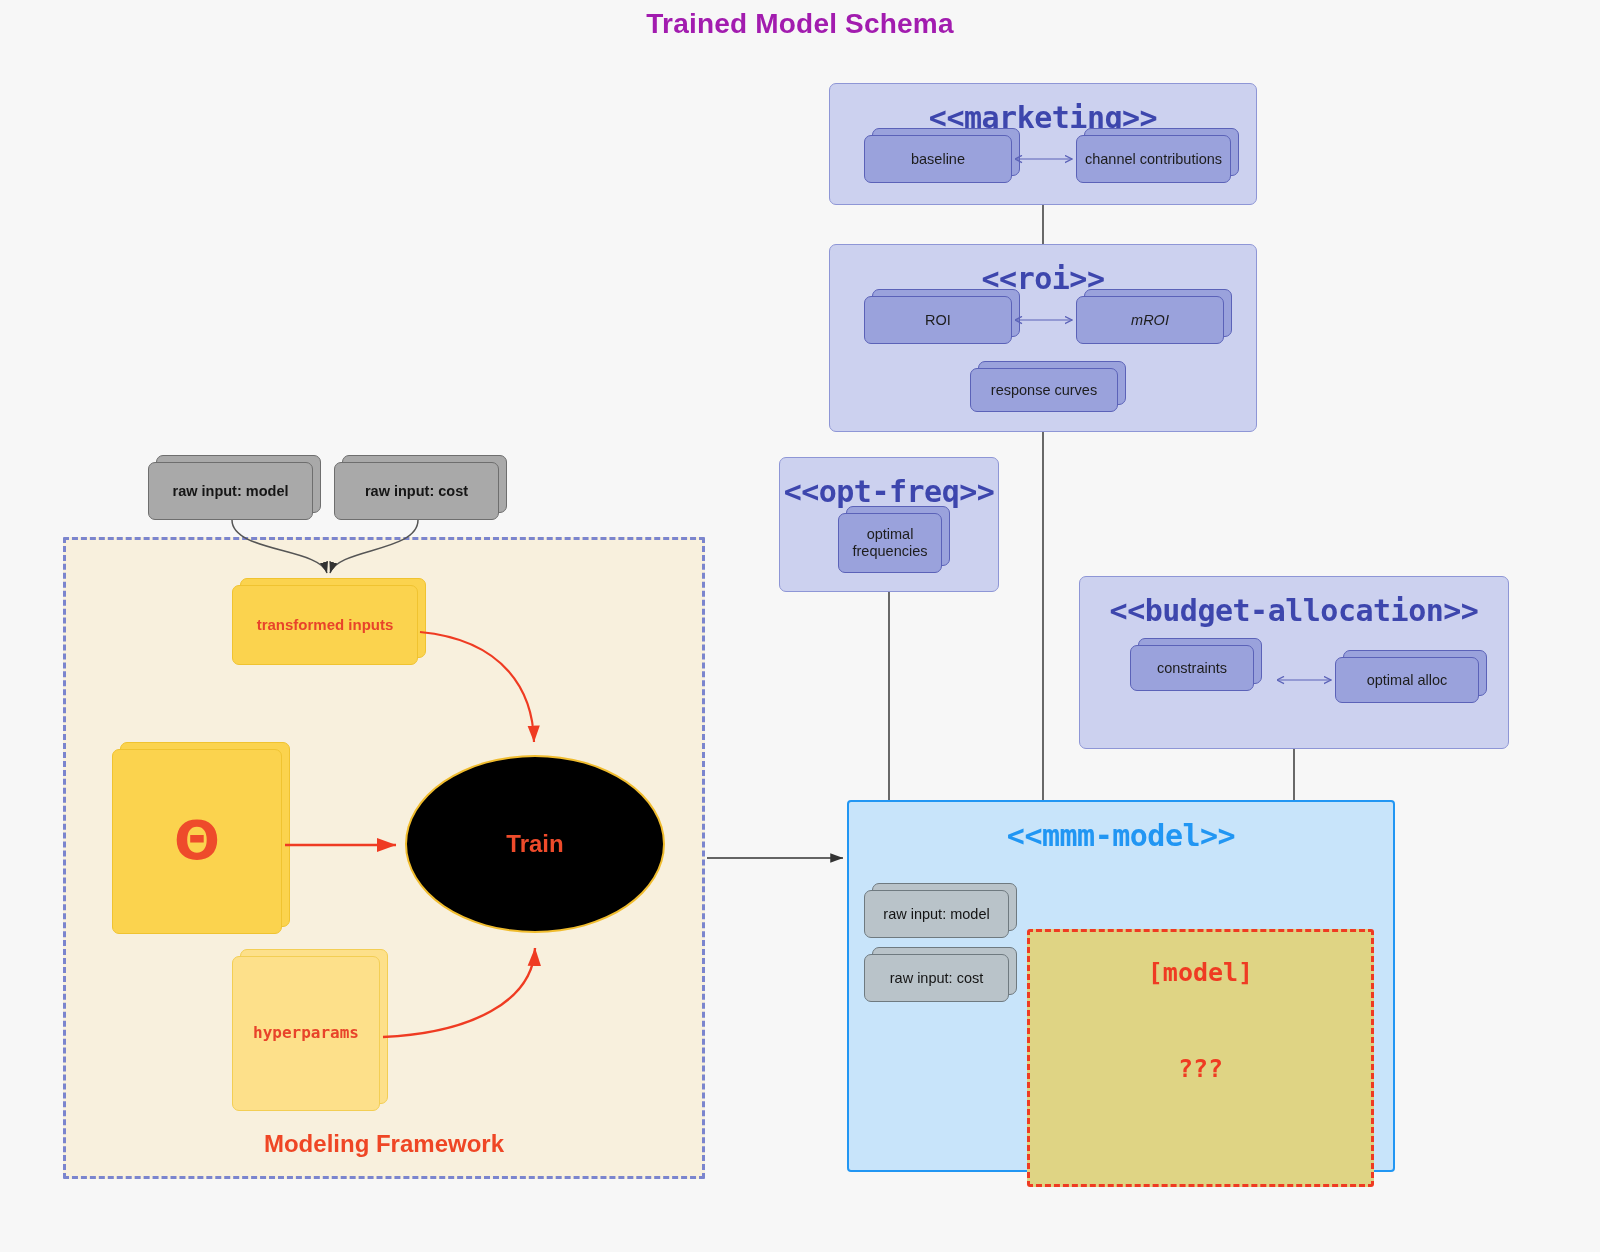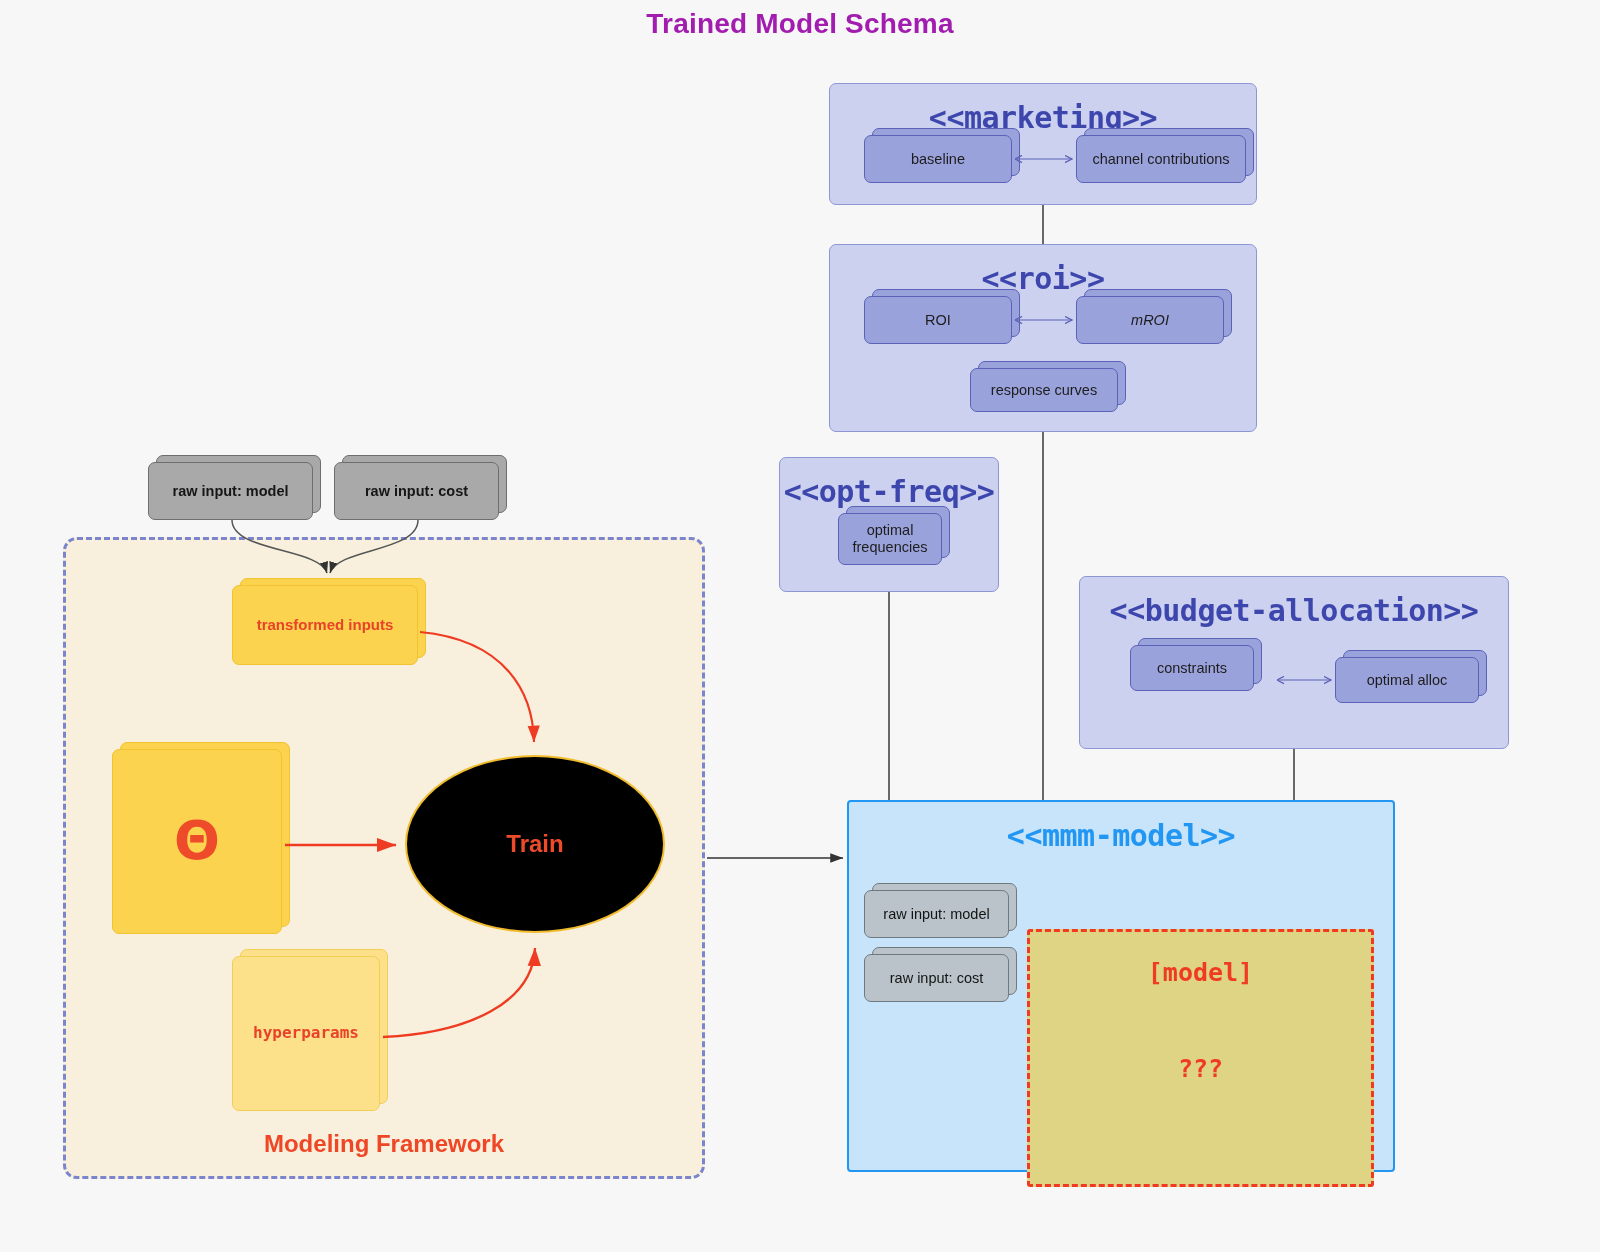--- a/index.html
+++ b/index.html
@@ -69,21 +69,21 @@
   }
   .node.bigtheta .label{
     color:#ee4b2b;font-weight:bold;font-size:54px;
     font-family:"DejaVu Sans","Liberation Sans",sans-serif;
   }
 
   
   .framework{
     background:#f8f0dd;
     border:3px dashed #7b85ce;
-    border-radius:14px;
+    border-radius:1px;
     z-index:5;
   }
   .framework-label{
     position:absolute;left:0;right:0;bottom:18px;text-align:center;
     font-size:24px;font-weight:bold;color:#ef4625;
   }
 
   
   .ellipse{
     position:absolute;border-radius:50%;
@@ -126,21 +126,21 @@
     <line x1="1294" y1="749" x2="1294" y2="802" stroke="#444" stroke-width="1.6"></line>
   </svg>
 
   <div class="abs pkg" style="left:829px;top:83px;width:428px;height:122px;">
     <div class="pkg-title">&lt;&lt;marketing&gt;&gt;</div>
     <div class="node purple" style="left:34px;top:51px;width:148px;height:48px;">
       <div class="shadow"></div>
       <div class="face"></div>
       <div class="label">baseline</div>
     </div>
-    <div class="node purple" style="left:246px;top:51px;width:170px;height:48px;">
+    <div class="node purple" style="left:246px;top:51px;width:155px;height:48px;">
       <div class="shadow"></div>
       <div class="face"></div>
       <div class="label">channel contributions</div>
     </div>
     <svg class="layer" style="width:428px;height:122px;">
       <defs>
         <marker id="mk-a" markerWidth="7" markerHeight="7" refX="6" refY="3" orient="auto">
           <path d="M0,0 L6,3 L0,6" fill="none" stroke="#5b62b8" stroke-width="1.1"></path>
         </marker>
         <marker id="mk-b" markerWidth="7" markerHeight="7" refX="1" refY="3" orient="auto">
@@ -168,21 +168,21 @@
       <div class="face"></div>
       <div class="label">response curves</div>
     </div>
     <svg class="layer" style="width:428px;height:188px;">
       <line x1="186" y1="75" x2="242" y2="75" stroke="#5b62b8" stroke-width="1.2" marker-end="url(#mk-a)" marker-start="url(#mk-b)"></line>
     </svg>
   </div>
 
   <div class="abs pkg" style="left:779px;top:457px;width:220px;height:135px;">
     <div class="pkg-title">&lt;&lt;opt-freq&gt;&gt;</div>
-    <div class="node purple" style="left:58px;top:55px;width:104px;height:52px;">
+    <div class="node purple" style="left:58px;top:55px;width:104px;height:60px;">
       <div class="shadow"></div>
       <div class="face"></div>
       <div class="label" style="white-space:pre-line;">optimal
 frequencies</div>
     </div>
   </div>
 
   <div class="abs pkg" style="left:1079px;top:576px;width:430px;height:173px;">
     <div class="pkg-title">&lt;&lt;budget-allocation&gt;&gt;</div>
     <div class="node purple" style="left:50px;top:68px;width:124px;height:46px;">

